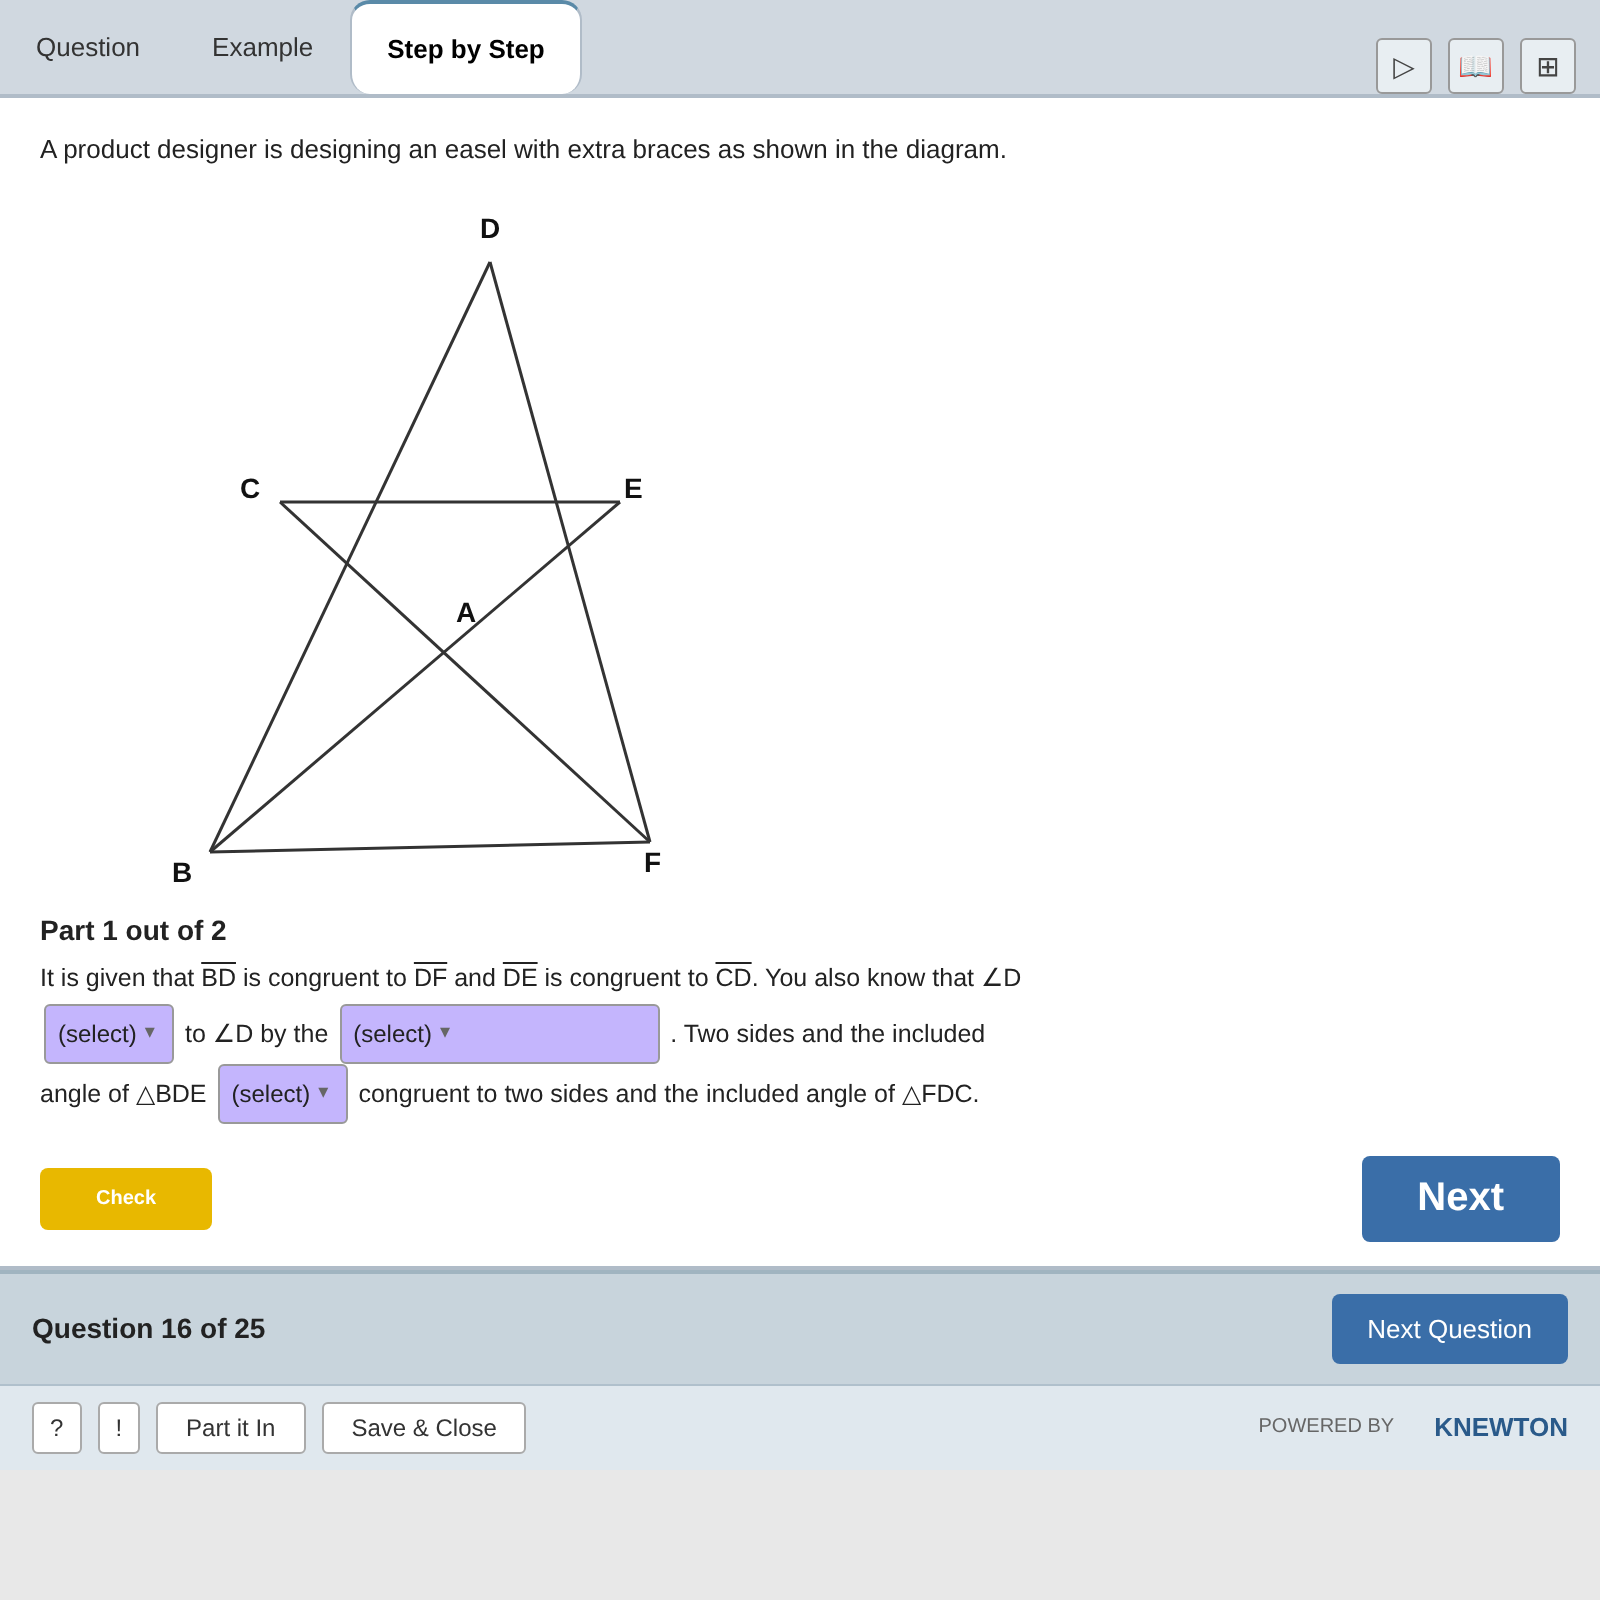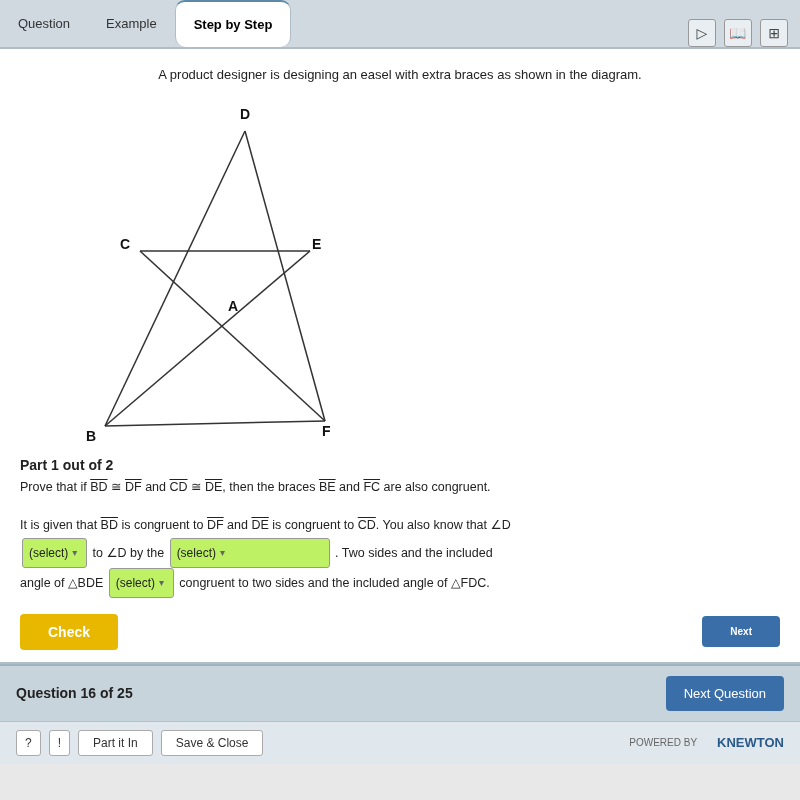--- a/index.html
+++ b/index.html
@@ -65,21 +65,20 @@
       background: #fff;
       padding: 16px 20px 12px 20px;
       min-height: 560px;
     }
 
     .problem-text {
       font-size: 13px;
       color: #222;
       margin-bottom: 16px;
       line-height: 1.5;
-      text-align: center;
     }
 
     
     .diagram-area {
       display: flex;
       justify-content: flex-start;
       margin-bottom: 16px;
       padding-left: 30px;
     }
 
@@ -104,21 +103,21 @@
     .given-block {
       font-size: 12.5px;
       color: #222;
       line-height: 2.0;
       margin-bottom: 16px;
     }
     .given-block .inline-select {
       display: inline-flex;
       align-items: center;
       border: 1px solid #999;
-      background: #bef264;
+      background: #c4b5fd;
       padding: 2px 6px;
       border-radius: 3px;
       margin: 0 2px;
       font-size: 12px;
       cursor: pointer;
       min-width: 80px;
     }
     .inline-select-wide {
       min-width: 160px !important;
     }
@@ -136,31 +135,31 @@
       display: flex;
       justify-content: space-between;
       align-items: center;
       margin-top: 14px;
     }
     .btn-check {
       background: #e8b800;
       color: #fff;
       border: none;
       padding: 10px 28px;
-      font-size: 14px;
+      font-size: 10px;
       font-weight: bold;
       border-radius: 4px;
       cursor: pointer;
     }
     .btn-next {
       background: #3a6ea8;
       color: #fff;
       border: none;
       padding: 10px 28px;
-      font-size: 10px;
+      font-size: 20px;
       font-weight: bold;
       border-radius: 4px;
       cursor: pointer;
     }
 
     
     .bottom-bar {
       background: #c8d4dc;
       display: flex;
       align-items: center;
@@ -274,23 +273,20 @@
       <text x="178" y="210" font-size="14" font-weight="bold" font-family="Arial" fill="#111">A</text>
       <text x="36" y="340" font-size="14" font-weight="bold" font-family="Arial" fill="#111">B</text>
       <text x="272" y="335" font-size="14" font-weight="bold" font-family="Arial" fill="#111">F</text>
     </svg>
   </div>
 
   <div class="part-label">
     <span>Part 1 out of 2</span>
   </div>
 
-  <div class="prove-text">
-    Prove that if <span class="overline">BD</span> ≅ <span class="overline">DF</span> and <span class="overline">CD</span> ≅ <span class="overline">DE</span>, then the braces <span class="overline">BE</span> and <span class="overline">FC</span> are also congruent.
-  </div>
 
   <div class="given-block">
     <span>It is given that <span class="overline">BD</span> is congruent to <span class="overline">DF</span> and <span class="overline">DE</span> is congruent to <span class="overline">CD</span>. You also know that ∠D</span>
     <br>
     <span class="inline-select inline-select-small">
       <span>(select)</span>
       <span class="chevron">▾</span>
     </span>
     <span> to ∠D by the </span>
     <span class="inline-select inline-select-wide">

